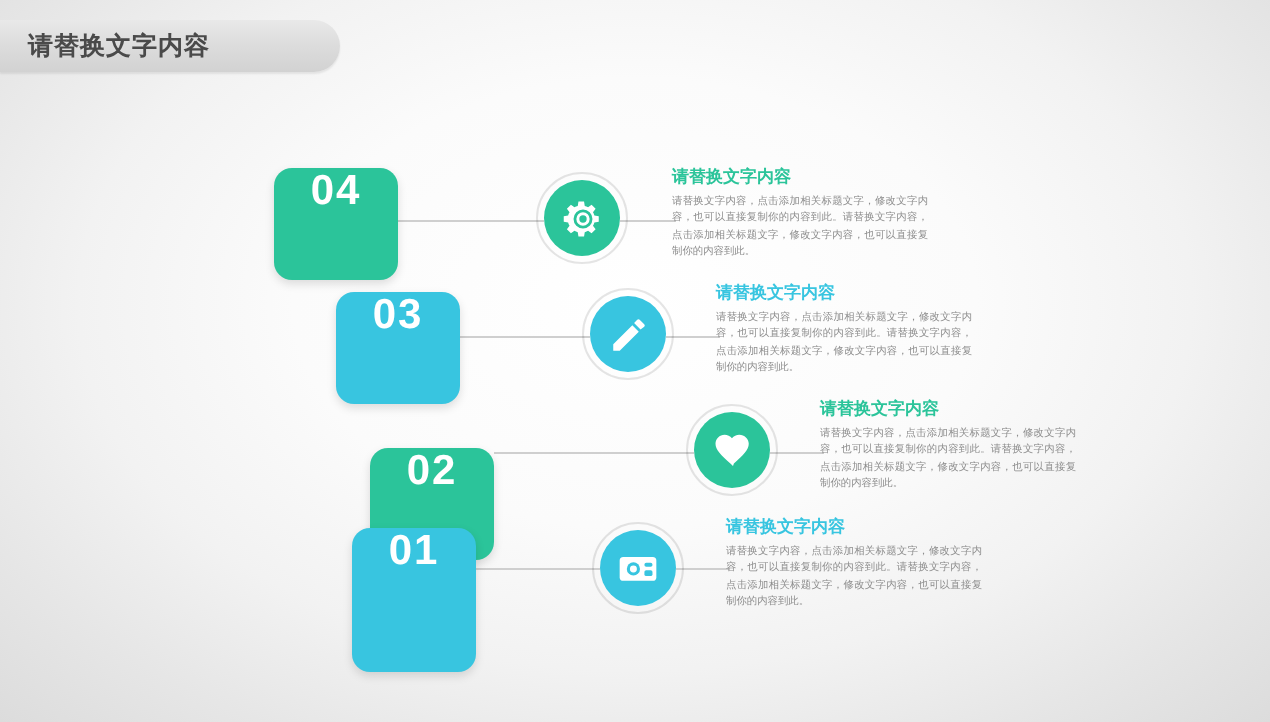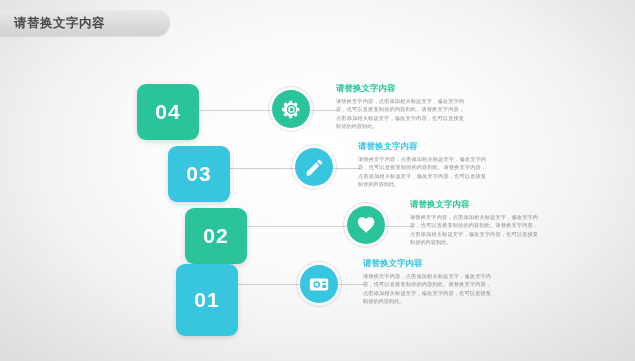--- a/index.html
+++ b/index.html
@@ -46,28 +46,27 @@
   }
 
   
   .step-box {
     position: absolute;
     border-radius: 9px;
     color: #ffffff;
     font-size: 21px;
     font-weight: bold;
     display: flex;
-    align-items: center;
     justify-content: center;
     letter-spacing: 1px;
     box-shadow: 0 2px 5px rgba(0,0,0,0.13);
   }
   #box-04 { left: 137px; top: 84px;  width: 62px; height: 56px; background: #2bc49a; }
   #box-03 { left: 168px; top: 146px; width: 62px; height: 56px; background: #38c5e0; }
-  #box-02 { left: 185px; top: 208px; width: 62px; height: 56px; background: #2bc49a; }
+  #box-02 { left: 185px; top: 224px; width: 62px; height: 56px; background: #2bc49a; }
   #box-01 { left: 176px; top: 264px; width: 62px; height: 72px; background: #38c5e0; }
 
   
   .icon-circle {
     position: absolute;
     width: 38px;
     height: 38px;
     border-radius: 50%;
     display: flex;
     align-items: center;

